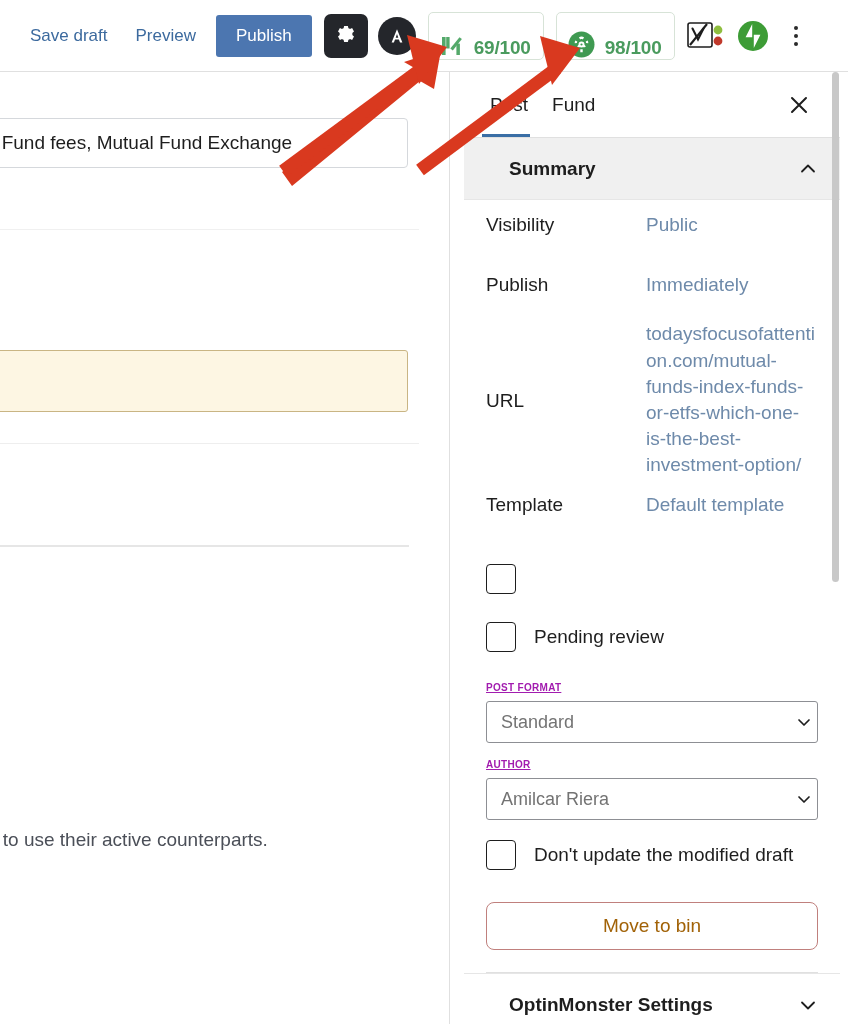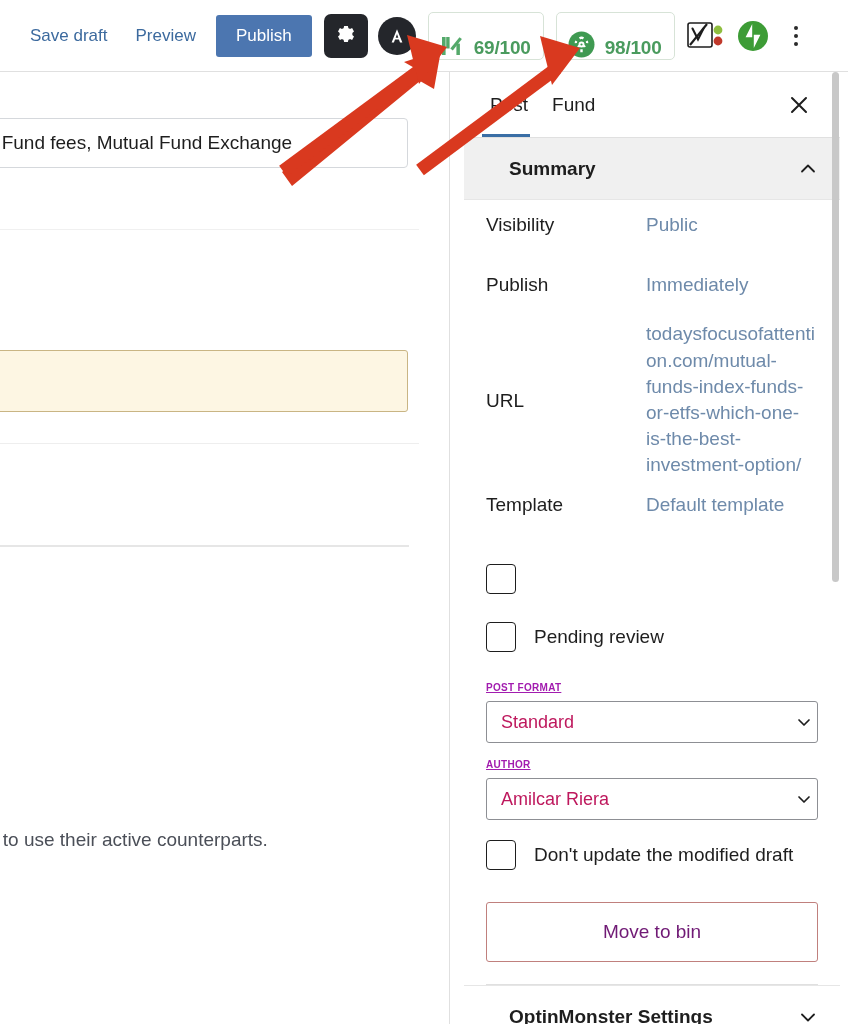--- a/index.html
+++ b/index.html
@@ -136,26 +136,26 @@
   }
   .check-row label { font-size: 19px; color: #1e1e1e; cursor: pointer; }
 
   .field-label {
     font-size: 10px; font-weight: bold; color: #a21caf; letter-spacing: 0.3px;
     margin-top: 16px; margin-bottom: 8px; text-transform: uppercase; text-decoration: underline;
   }
   .select-box {
     height: 42px; border: 1px solid #8d8f94; border-radius: 3px; background: #fff;
     display: flex; align-items: center; justify-content: space-between;
-    padding: 0 4px 0 14px; font-size: 18px; color: #be185d; cursor: pointer;
+    padding: 0 4px 0 14px; font-size: 18px; color: #737373; cursor: pointer;
   }
   .btn-danger {
-    margin-top: 18px; width: 100%; height: 60px;
-    border: 1px solid #c0807d; border-radius: 3px; background: #fff;
-    color: #701a75; font-size: 19px; cursor: pointer;
+    margin-top: 18px; width: 100%; height: 48px;
+    border: 1px solid #c0807d; border-radius: 8px; background: #fff;
+    color: #a16207; font-size: 19px; cursor: pointer;
     display:flex; align-items:center; justify-content:center;
     font-family:"Liberation Sans", sans-serif;
   }
   .panel-sep { height: 1px; background: #e0e0e0; margin-top: 22px; }
   .panel-head.collapsed { background: #ffffff; border-top: 1px solid #e6e6e6; border-bottom:none; }
 
   
   .sb-scrollbar {
     position: absolute; right: 1px; top: 0; width: 7px; height: 510px;
     background: #c8c8c8; border-radius: 4px;

